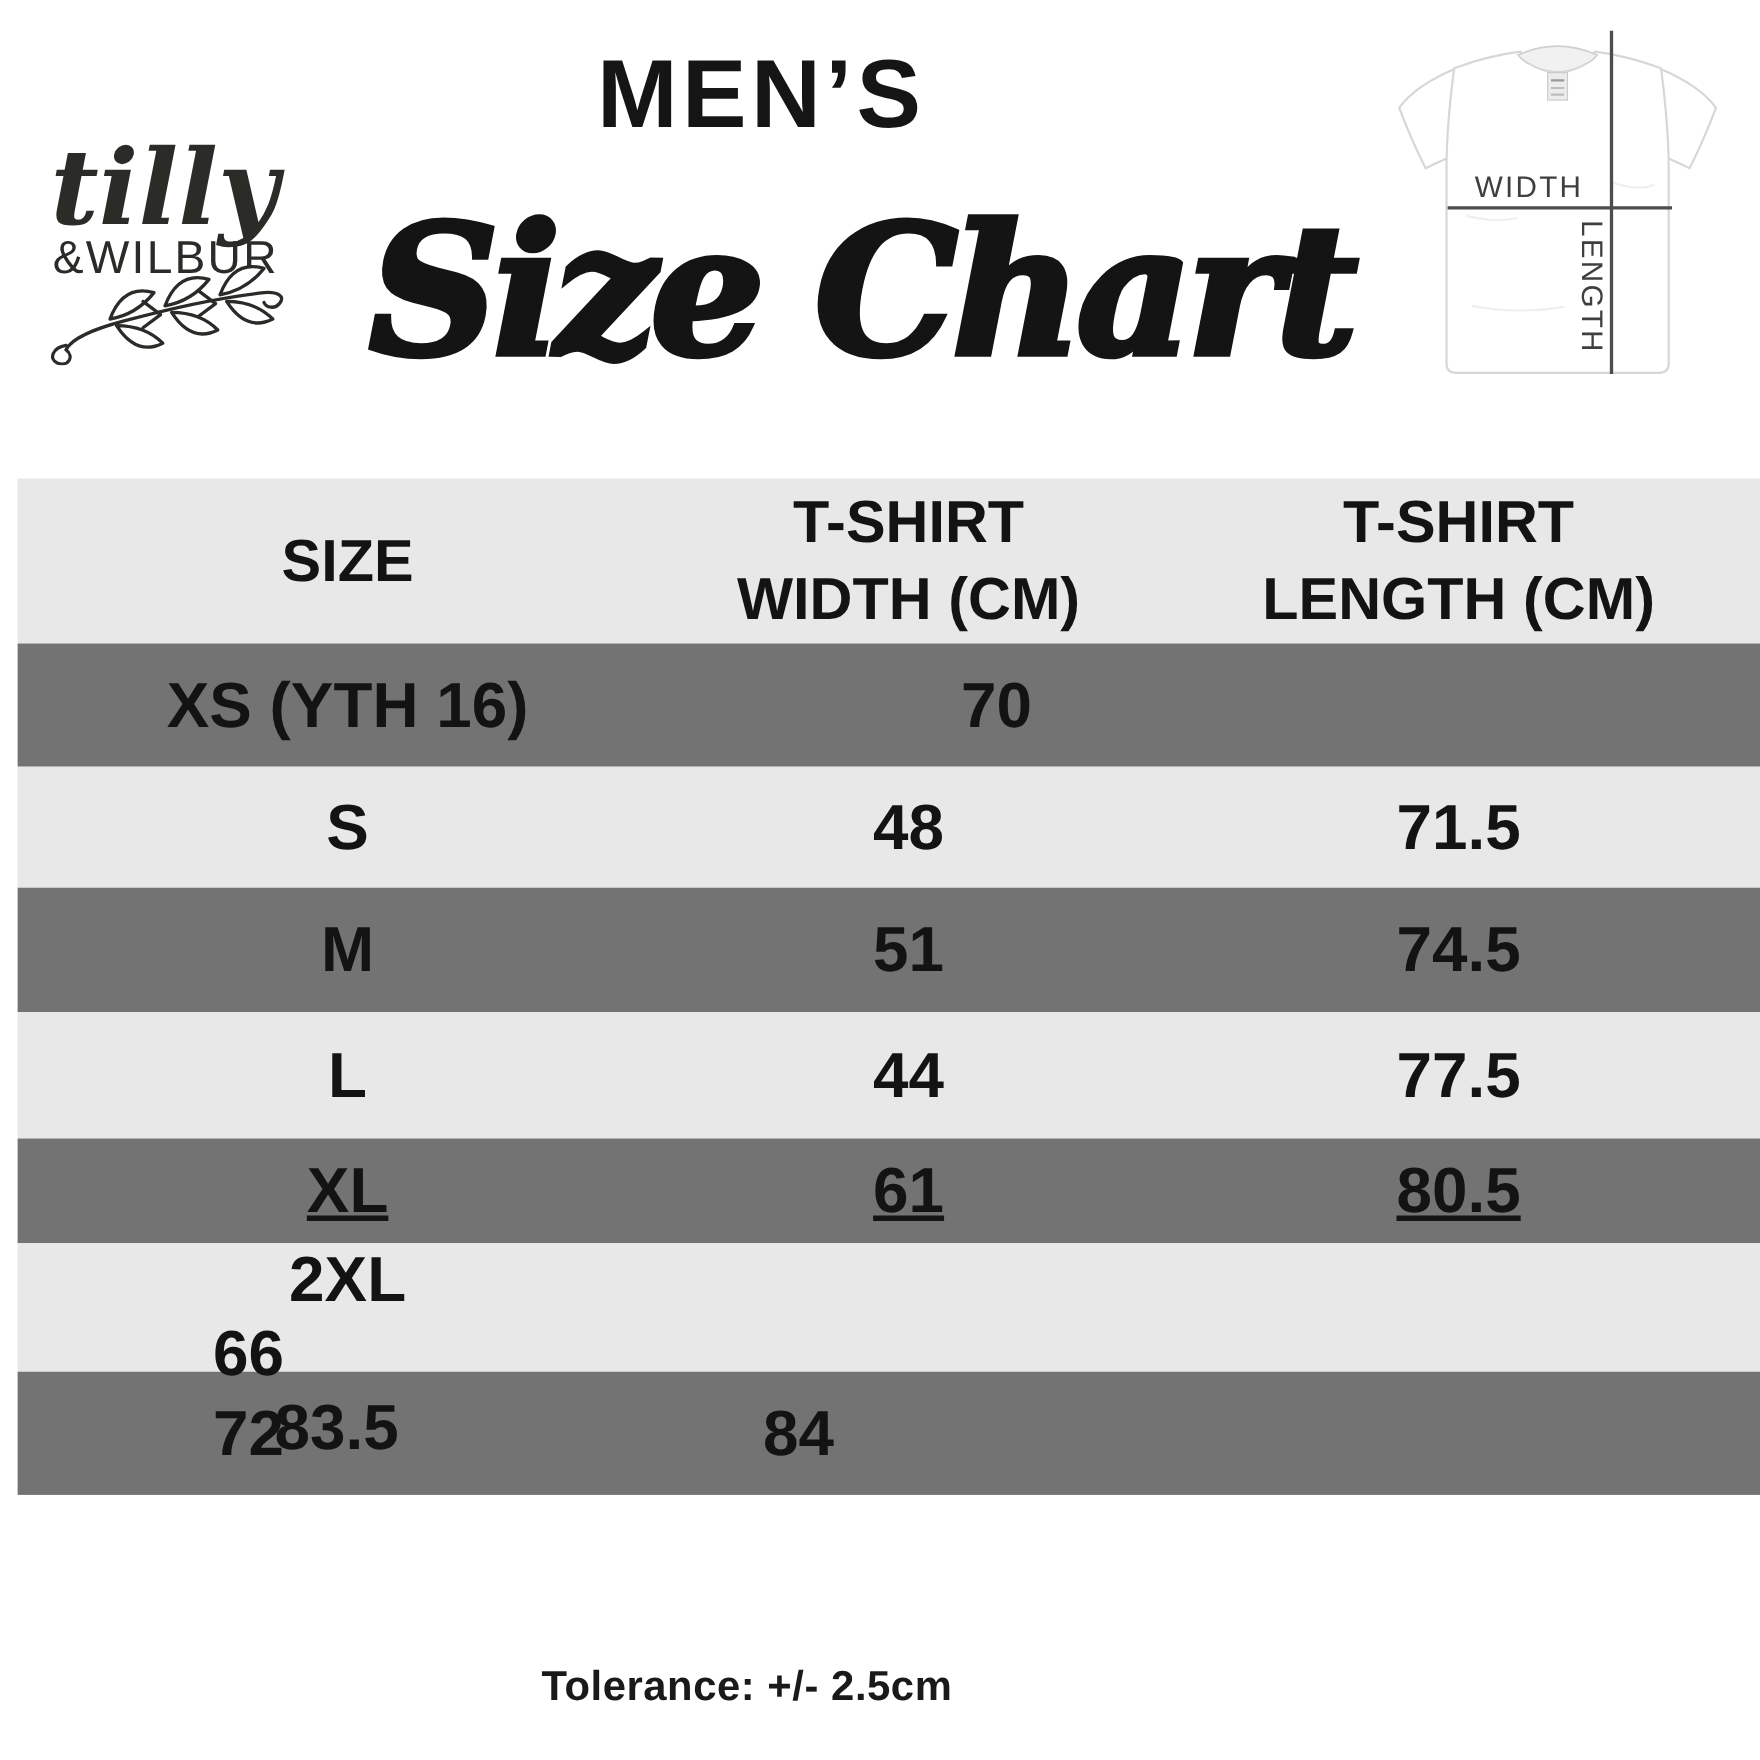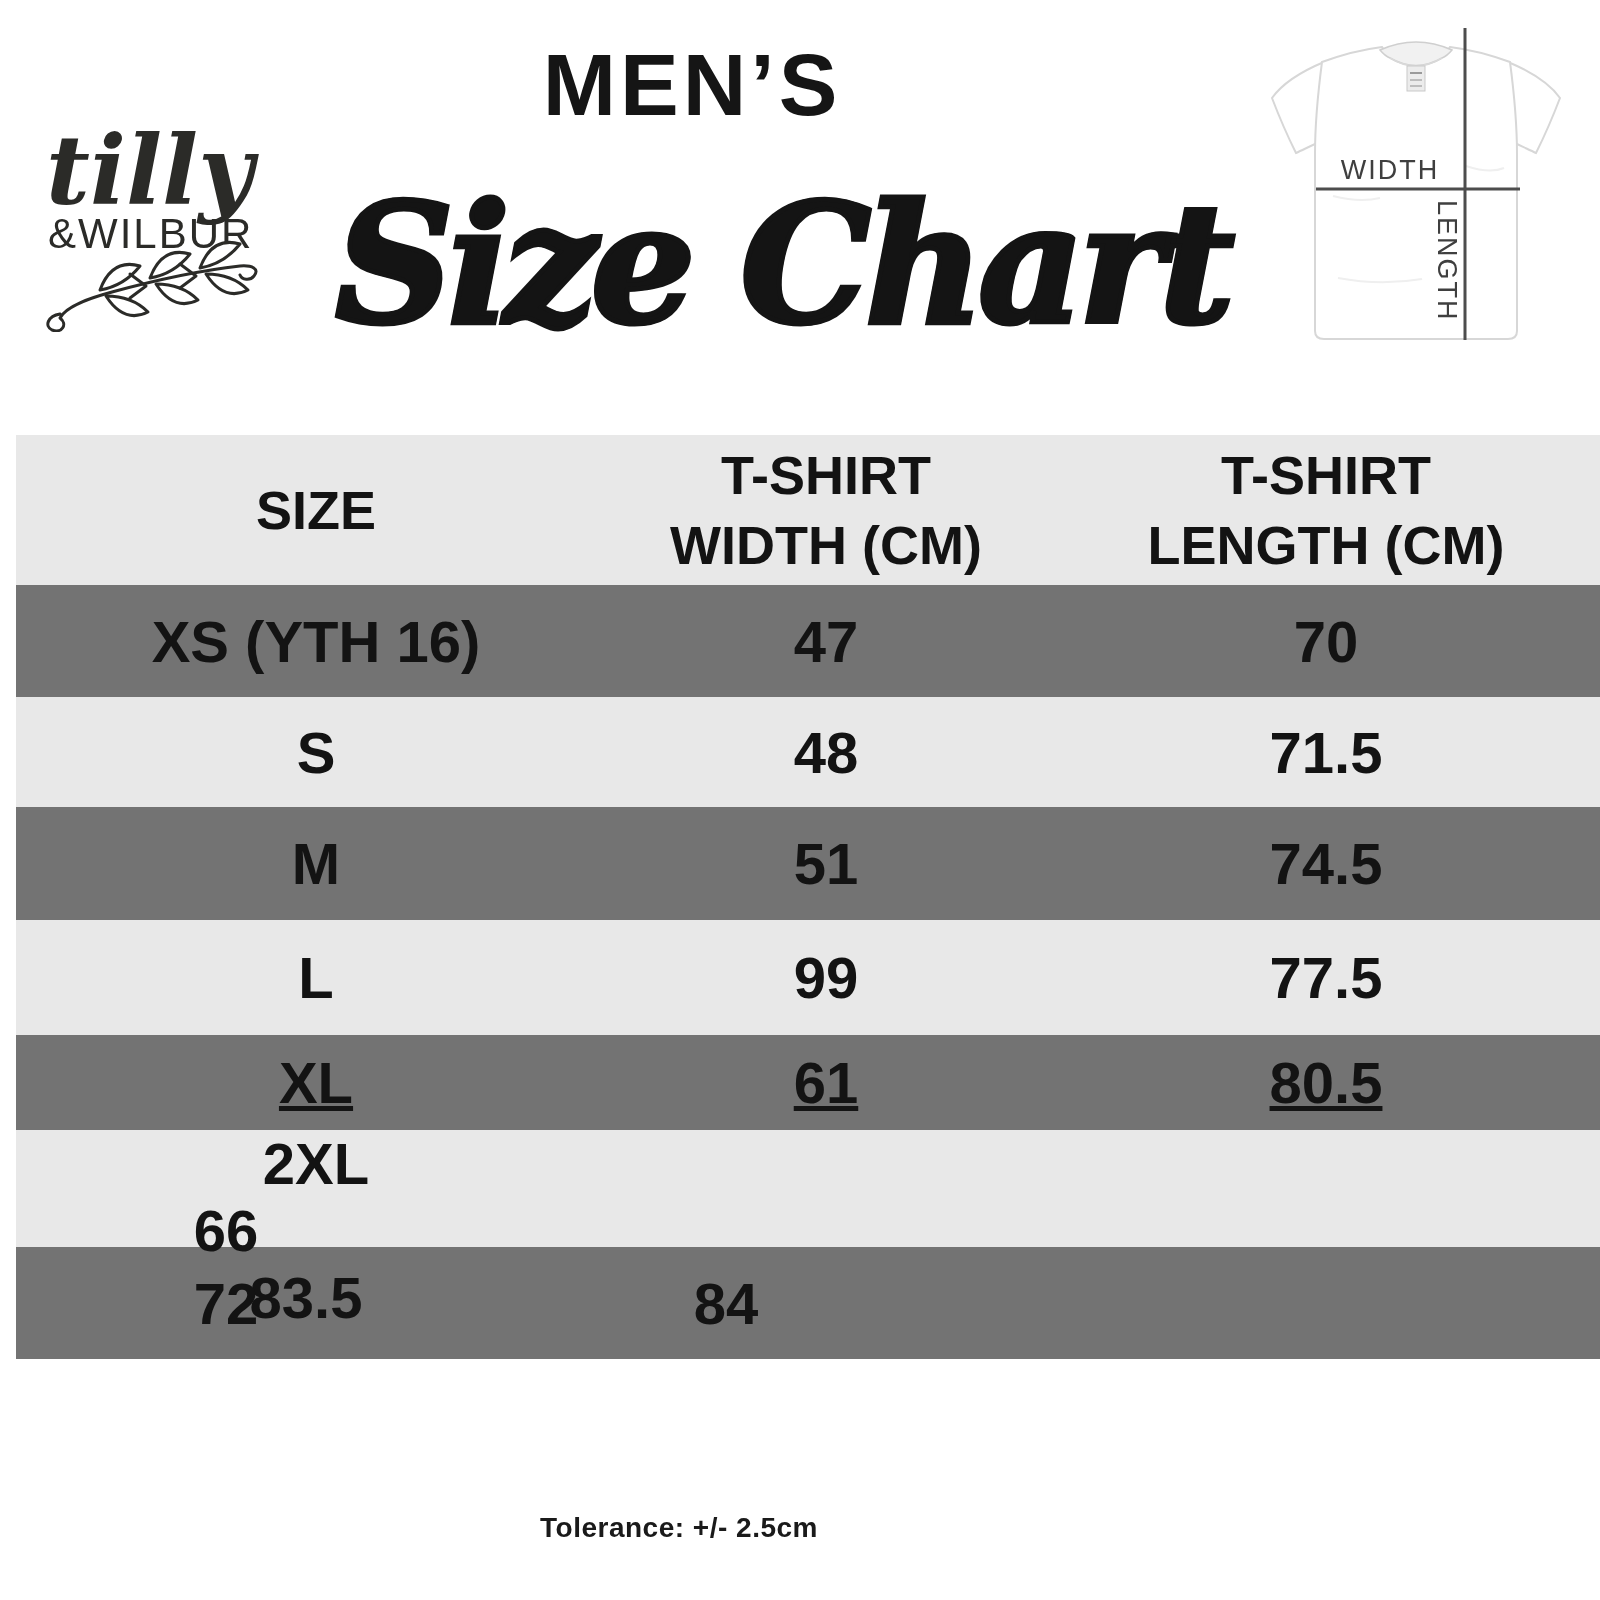--- a/index.html
+++ b/index.html
@@ -32,21 +32,21 @@
   .h150{height:150px;} .h112{height:112px;} .h110{height:110px;}
   .h113{height:113px;} .h115{height:115px;} .h88{height:95px;text-decoration:underline;} .h117{height:117px;flex-direction:column;}
   .tcell{display:flex;flex-direction:column;align-items:center;justify-content:center;}
   .c0{width:600px;} .c1{width:420px;} .c2{width:580px;}
   .th-line{font-size:54px;font-weight:bold;line-height:70px;color:#131313;white-space:nowrap;}
   .td-text{font-size:58px;font-weight:bold;color:#131313;white-space:nowrap;}
 
   
   .tolerance-note{
     position:absolute;top:1512px;left:0;width:1358px;text-align:center;
-    font-size:28px;font-weight:bold;color:#1a1a1a;letter-spacing:.5px;
+    font-size:38px;font-weight:bold;color:#1a1a1a;letter-spacing:.5px;
   }
 </style>
 </head>
 <body>
 
 <svg class="logo-svg" width="240" height="250" viewBox="0 0 240 250">
   <text x="4" y="122" style="font-family:&quot;DejaVu Serif&quot;,serif;font-style:italic;font-weight:bold;font-size:95px;fill:#2b2b28;">tilly</text>
   <text x="6" y="166" style="font-family:&quot;Liberation Sans&quot;,sans-serif;font-size:42px;letter-spacing:2px;fill:#2b2b28;">&amp;WILBUR</text>
   <g fill="none" stroke="#2b2b28" stroke-width="3" stroke-linecap="round" stroke-linejoin="round">
 
@@ -111,23 +111,20 @@
     <div class="tcell c2">
       <div class="th-line">T-SHIRT</div>
       <div class="th-line">LENGTH (CM)</div>
     </div>
   </div>
 
   <div class="trow white h112">
     <div class="tcell c0">
         <div class="td-text">XS (YTH 16)</div>
       </div>
-    <div class="tcell c1">
-        <div class="td-text">47</div>
-      </div>
     <div class="tcell c2">
         <div class="td-text">70</div>
       </div>
   </div>
 
   <div class="trow gray h110">
     <div class="tcell c0">
         <div class="td-text">S</div>
       </div>
     <div class="tcell c1">
@@ -148,21 +145,21 @@
     <div class="tcell c2">
         <div class="td-text">74.5</div>
       </div>
   </div>
 
   <div class="trow gray h115">
     <div class="tcell c0">
         <div class="td-text">L</div>
       </div>
     <div class="tcell c1">
-        <div class="td-text">99</div>
+        <div class="td-text">44</div>
       </div>
     <div class="tcell c2">
         <div class="td-text">77.5</div>
       </div>
   </div>
 
   <div class="trow white h88">
     <div class="tcell c0">
         <div class="td-text">XL</div>
       </div>

